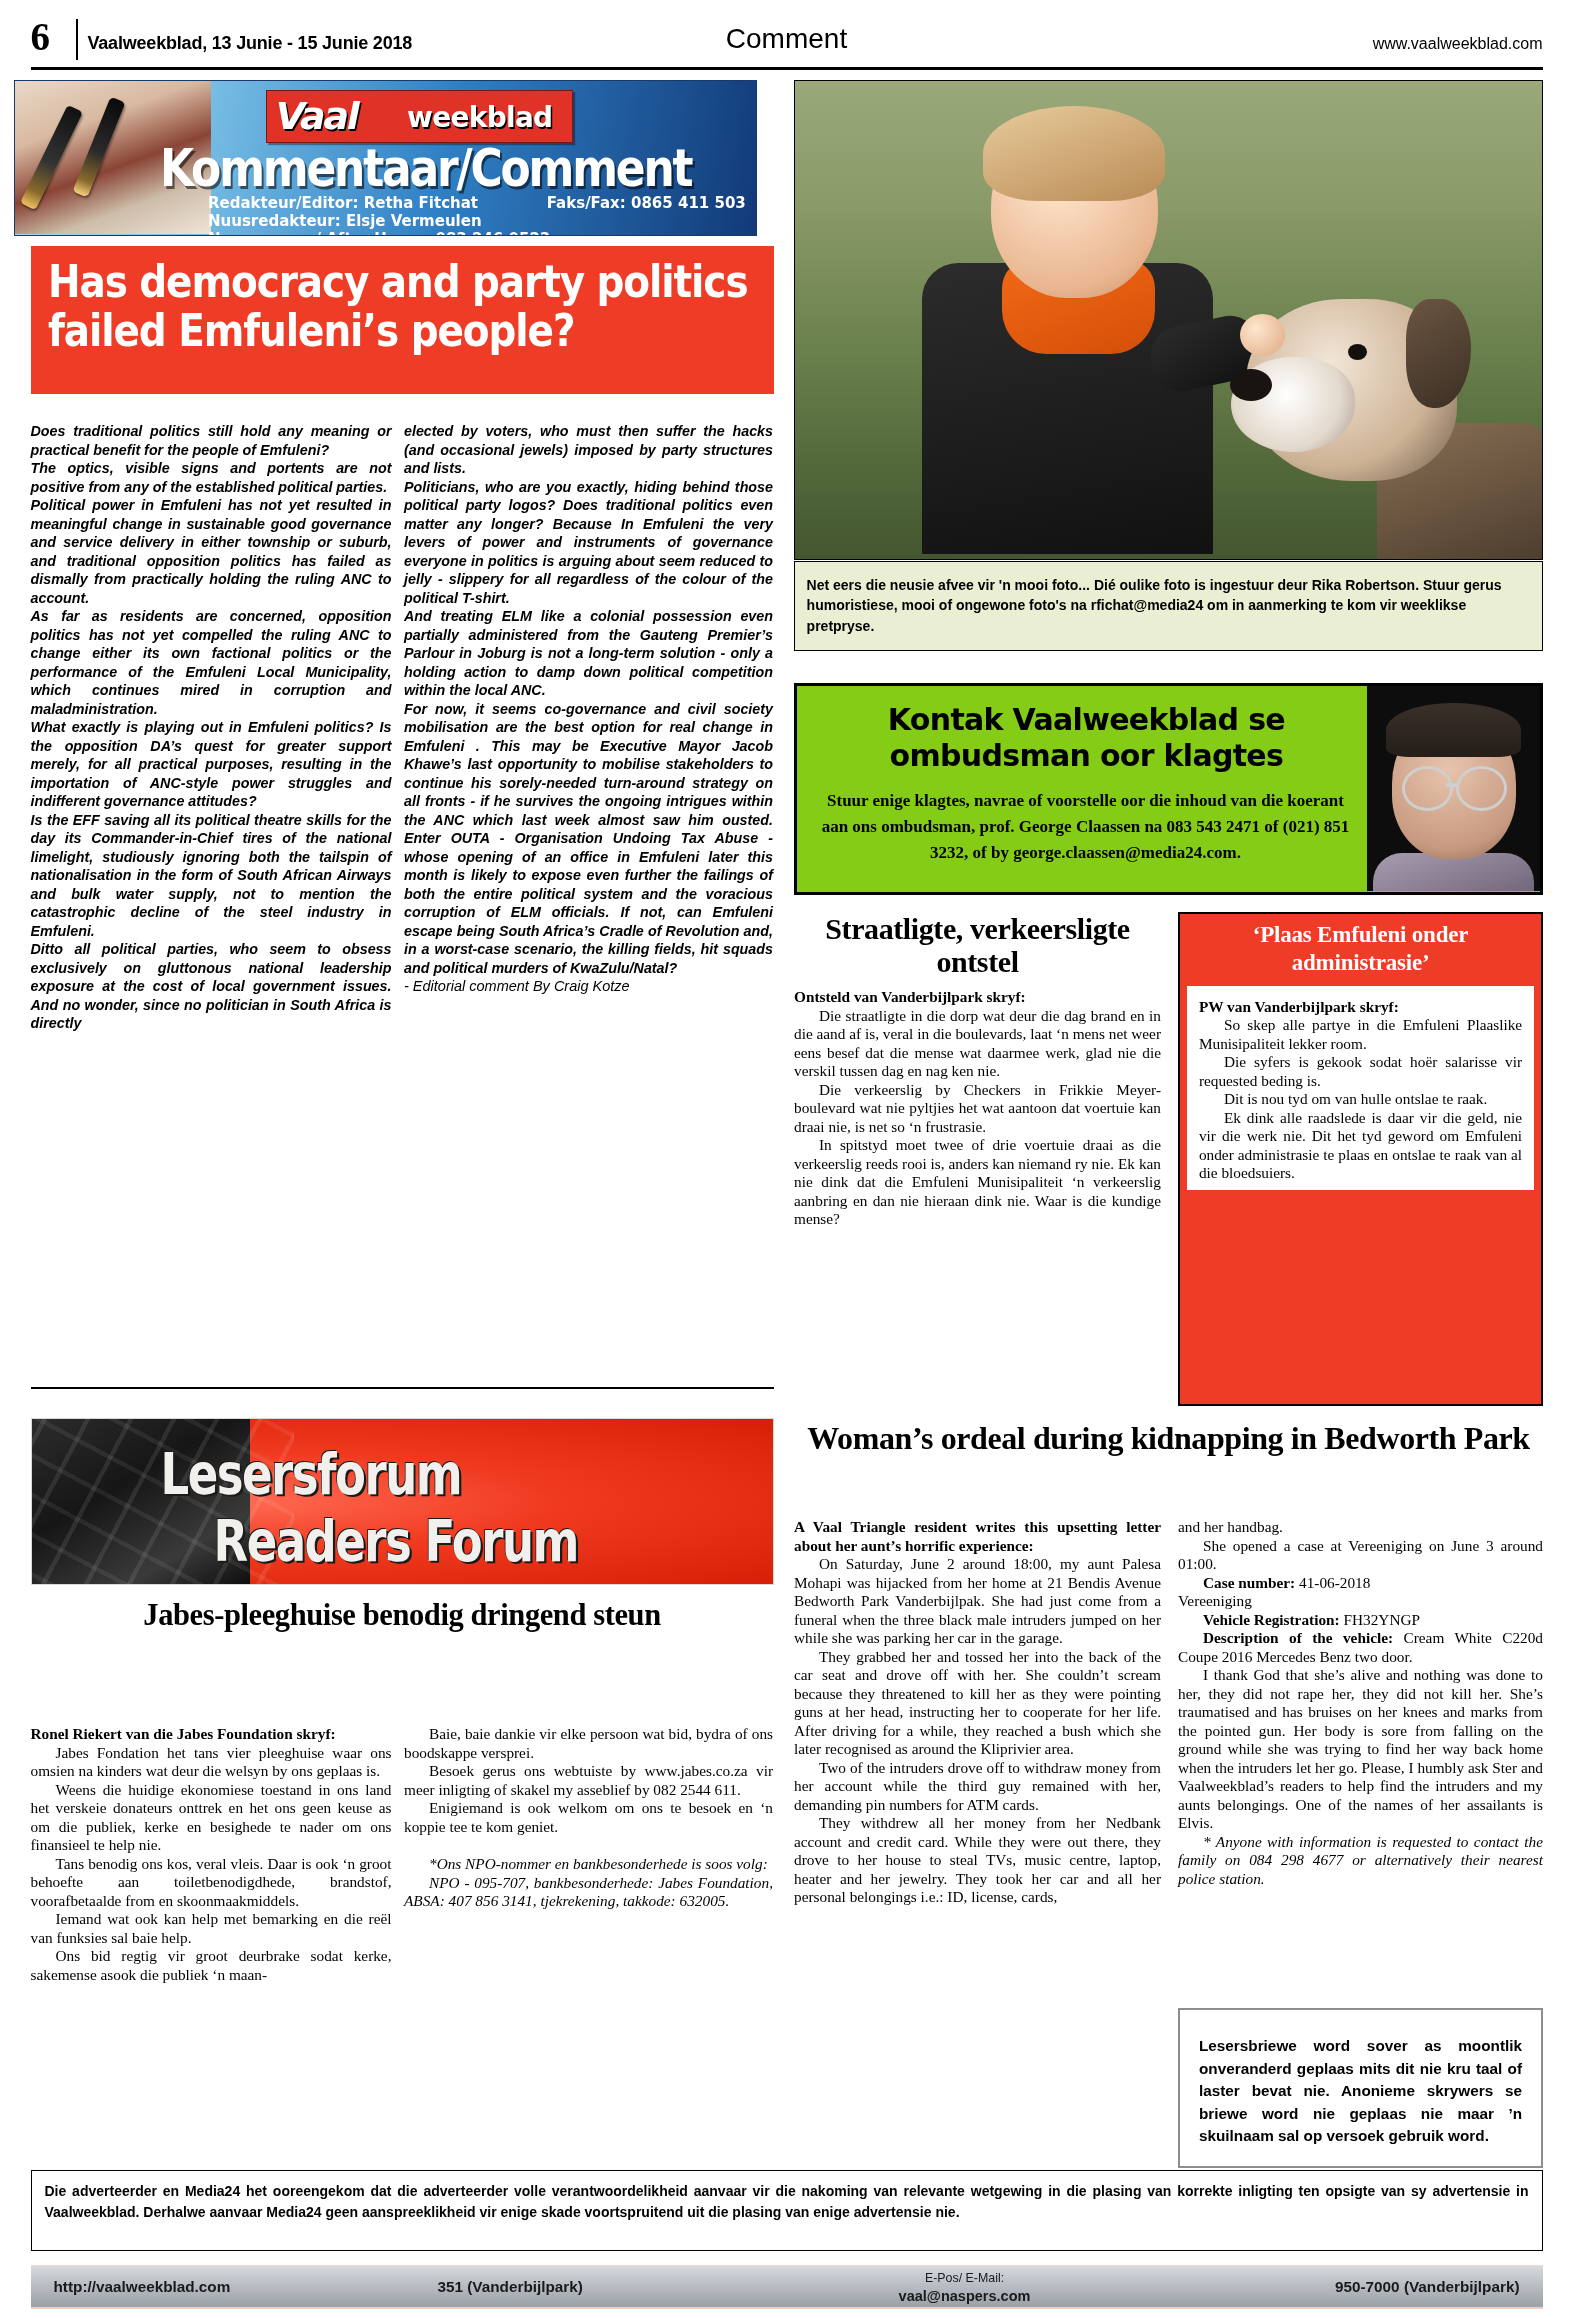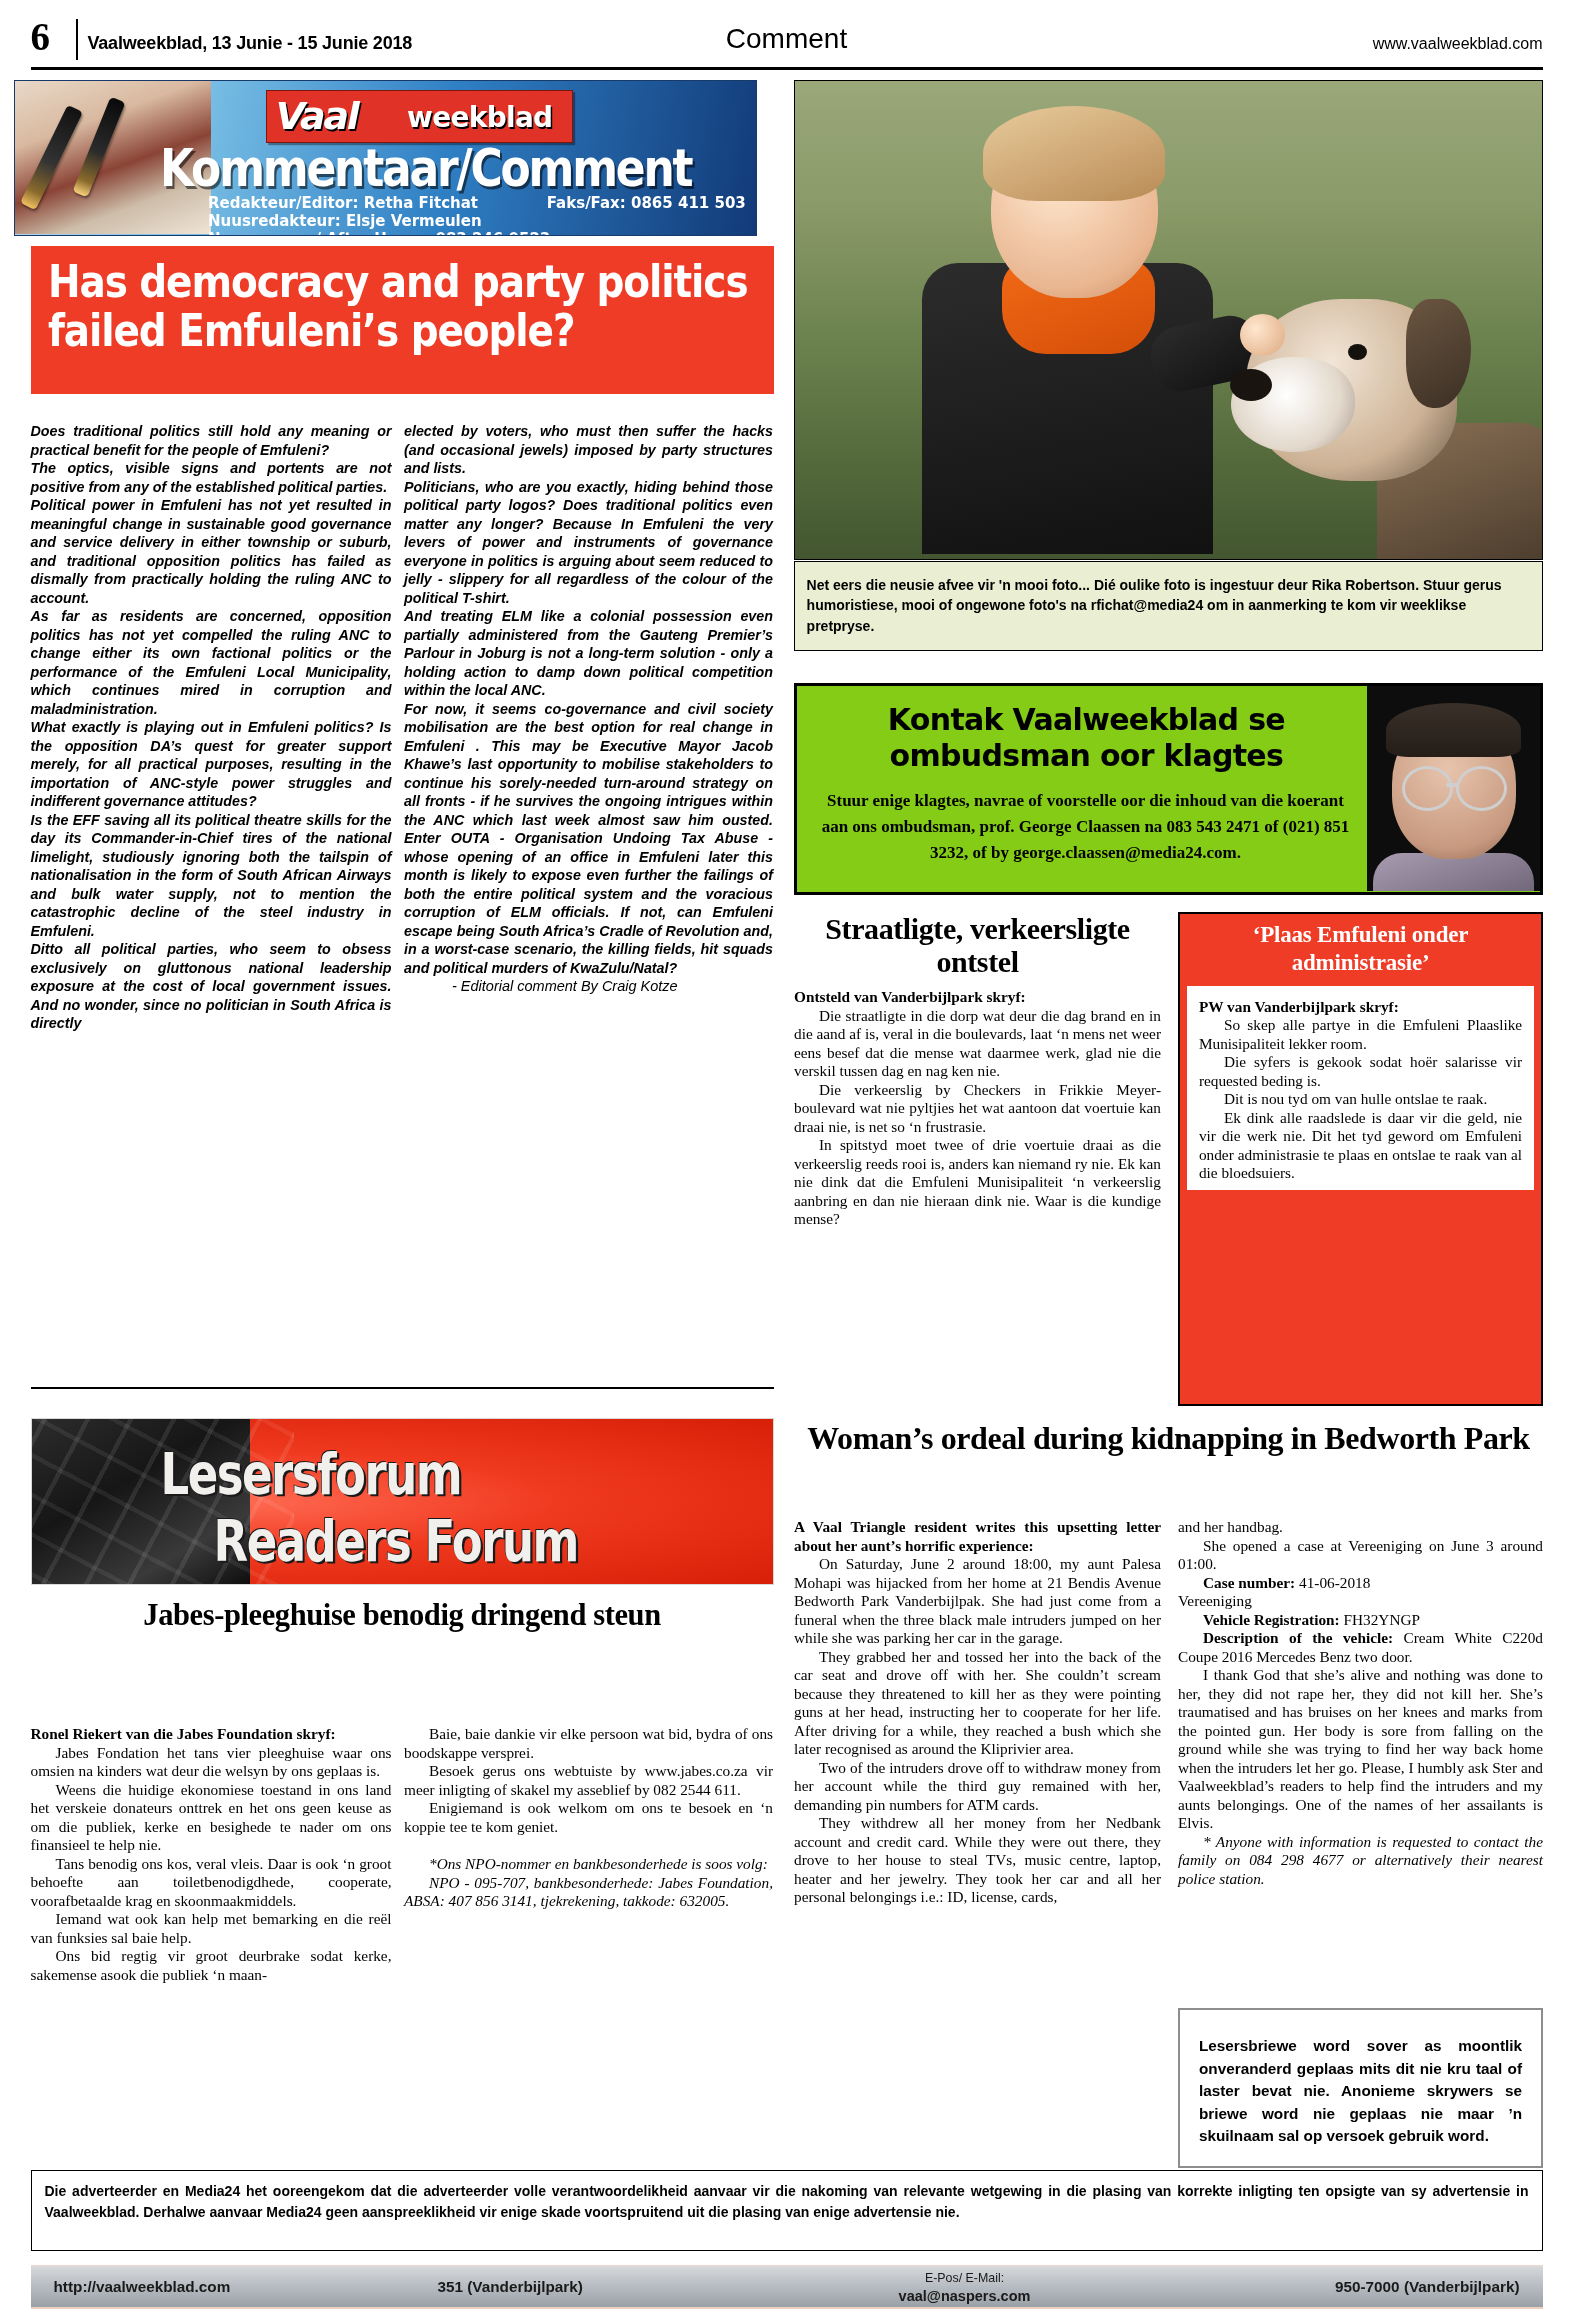--- a/index.html
+++ b/index.html
@@ -51,21 +51,21 @@
 
   
   .redhead{left:30.5px;top:246px;width:743px;height:148px;background:#ef3c26;}
   .redhead .t{position:absolute;left:17.4px;top:11.6px;right:10.2px;color:#fff;font-size:39px;font-weight:700;
     line-height:44px;letter-spacing:-1.1px;font-family:"DejaVu Sans",sans-serif;transform:scaleY(1.12);
     transform-origin:left top;}
 
   
   .edcolL{left:30.5px;top:422px;width:361px;height:982px;}
   .edcolR{left:404px;top:422px;width:369px;height:982px;}
-  .edsig{font-style:italic;font-weight:400;font-size:14.5px;margin-left:48px;}
+  .edsig{font-style:italic;font-weight:400;font-size:14.5px;}
   .ed-rule{position:absolute;left:30.5px;top:1387px;width:743px;height:2.2px;background:#000;}
 
   
   .photo{left:794px;top:80px;width:749px;height:480px;border:1.5px solid #000;overflow:hidden;
     background:linear-gradient(#7d8f5b,#5e7040);}
   .ph-bg{position:absolute;inset:0;background:
      linear-gradient(180deg,#9aa87a 0%,#8a9a68 26%,#6e8450 52%,#556b3c 78%,#435630 100%);}
   .ph-kid-head{position:absolute;left:196px;top:35px;width:167px;height:182px;border-radius:50% 50% 46% 46%;
     background:radial-gradient(circle at 40% 35%,#ffe7cf,#e9b690 70%,#c98c66 100%);}
   .ph-kid-hair{position:absolute;left:188px;top:25px;width:182px;height:95px;border-radius:50% 50% 30% 30%;
@@ -285,21 +285,21 @@
     <div class="lf-t2">Readers Forum</div>
   </div>
 
   <div class="box jabes-h">
     <h2>Jabes-pleeghuise benodig dringend steun</h2>
   </div>
   <div class="box jcolL serif-body">
     <p class="noind lead">Ronel Riekert van die Jabes Foundation skryf:</p>
     <p>Jabes Fondation het tans vier pleeghuise waar ons omsien na kinders wat deur die welsyn by ons geplaas is.</p>
     <p>Weens die huidige ekonomiese toestand in ons land het verskeie donateurs onttrek en het ons geen keuse as om die publiek, kerke en besighede te nader om ons finansieel te help nie.</p>
-    <p>Tans benodig ons kos, veral vleis. Daar is ook ‘n groot behoefte aan toiletbenodigdhede, cooperate, voorafbetaalde krag en skoonmaakmiddels.</p>
+    <p>Tans benodig ons kos, veral vleis. Daar is ook ‘n groot behoefte aan toiletbenodigdhede, brandstof, voorafbetaalde from en skoonmaakmiddels.</p>
     <p>Iemand wat ook kan help met bemarking en die reël van funksies sal baie help.</p>
     <p>Ons bid regtig vir groot deurbrake sodat kerke, sakemense asook die publiek ‘n maan-</p>
   </div>
   <div class="box jcolR serif-body">
     <p>Baie, baie dankie vir elke persoon wat bid, bydra of ons boodskappe versprei.</p>
     <p>Besoek gerus ons webtuiste by www.jabes.co.za vir meer inligting of skakel my asseblief by 082 2544 611.</p>
     <p>Enigiemand is ook welkom om ons te besoek en ‘n koppie tee te kom geniet.</p>
     <p class="ital" style="margin-top:19px;">*Ons NPO-nommer en bankbesonderhede is soos volg:</p>
     <p class="ital">NPO - 095-707, bankbesonderhede: Jabes Foundation, ABSA: 407 856 3141, tjekrekening, takkode: 632005.</p>
   </div>

